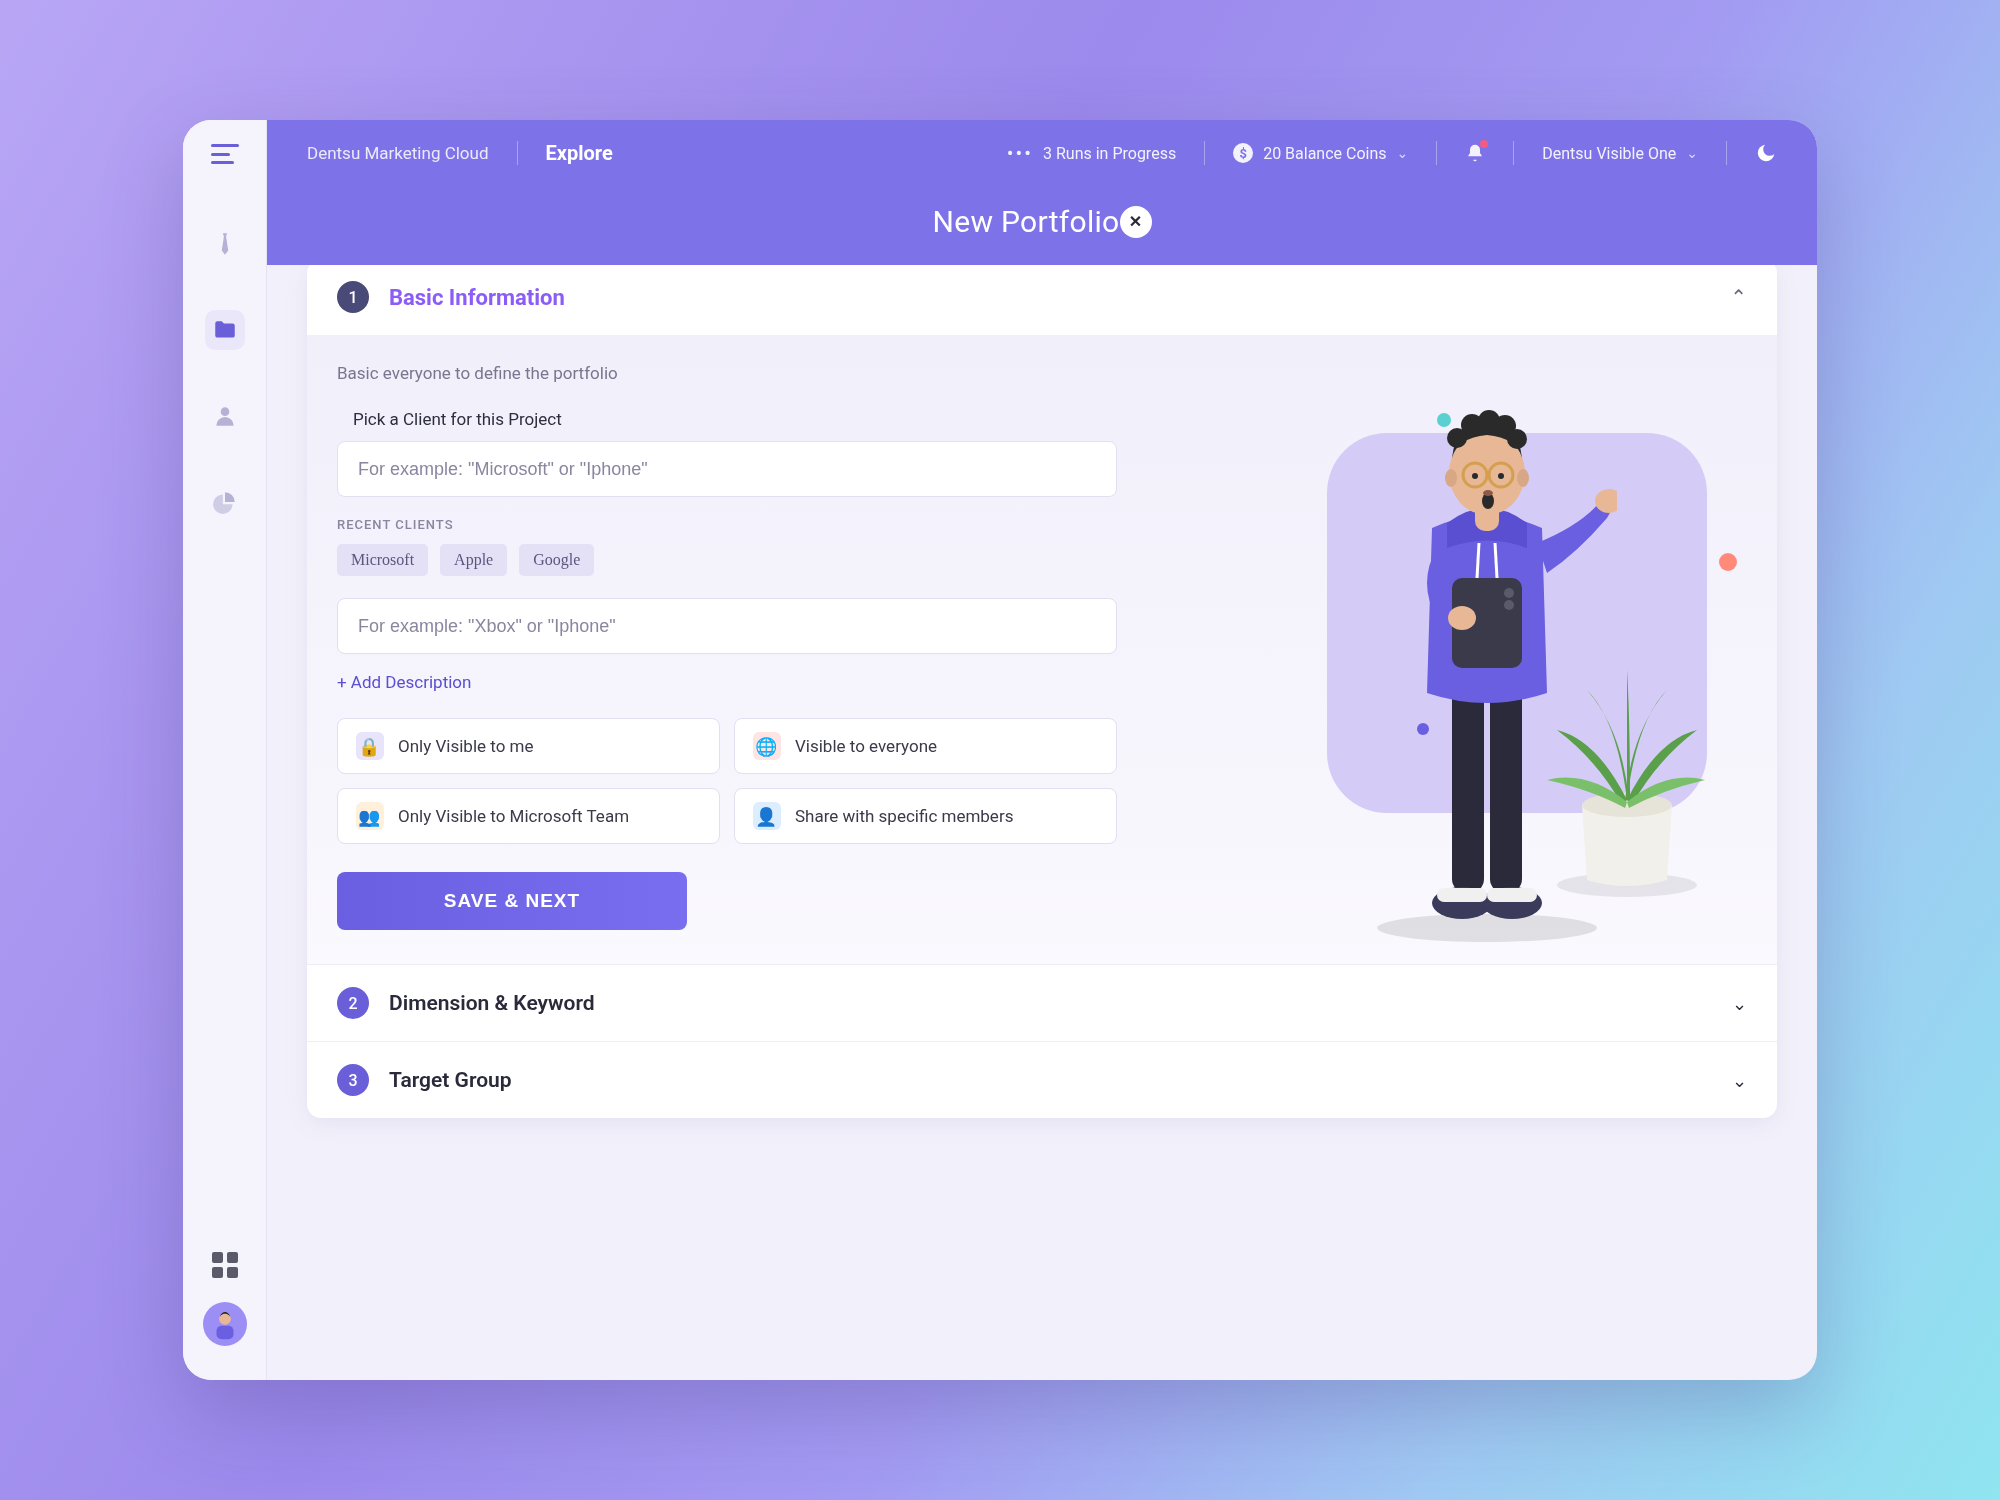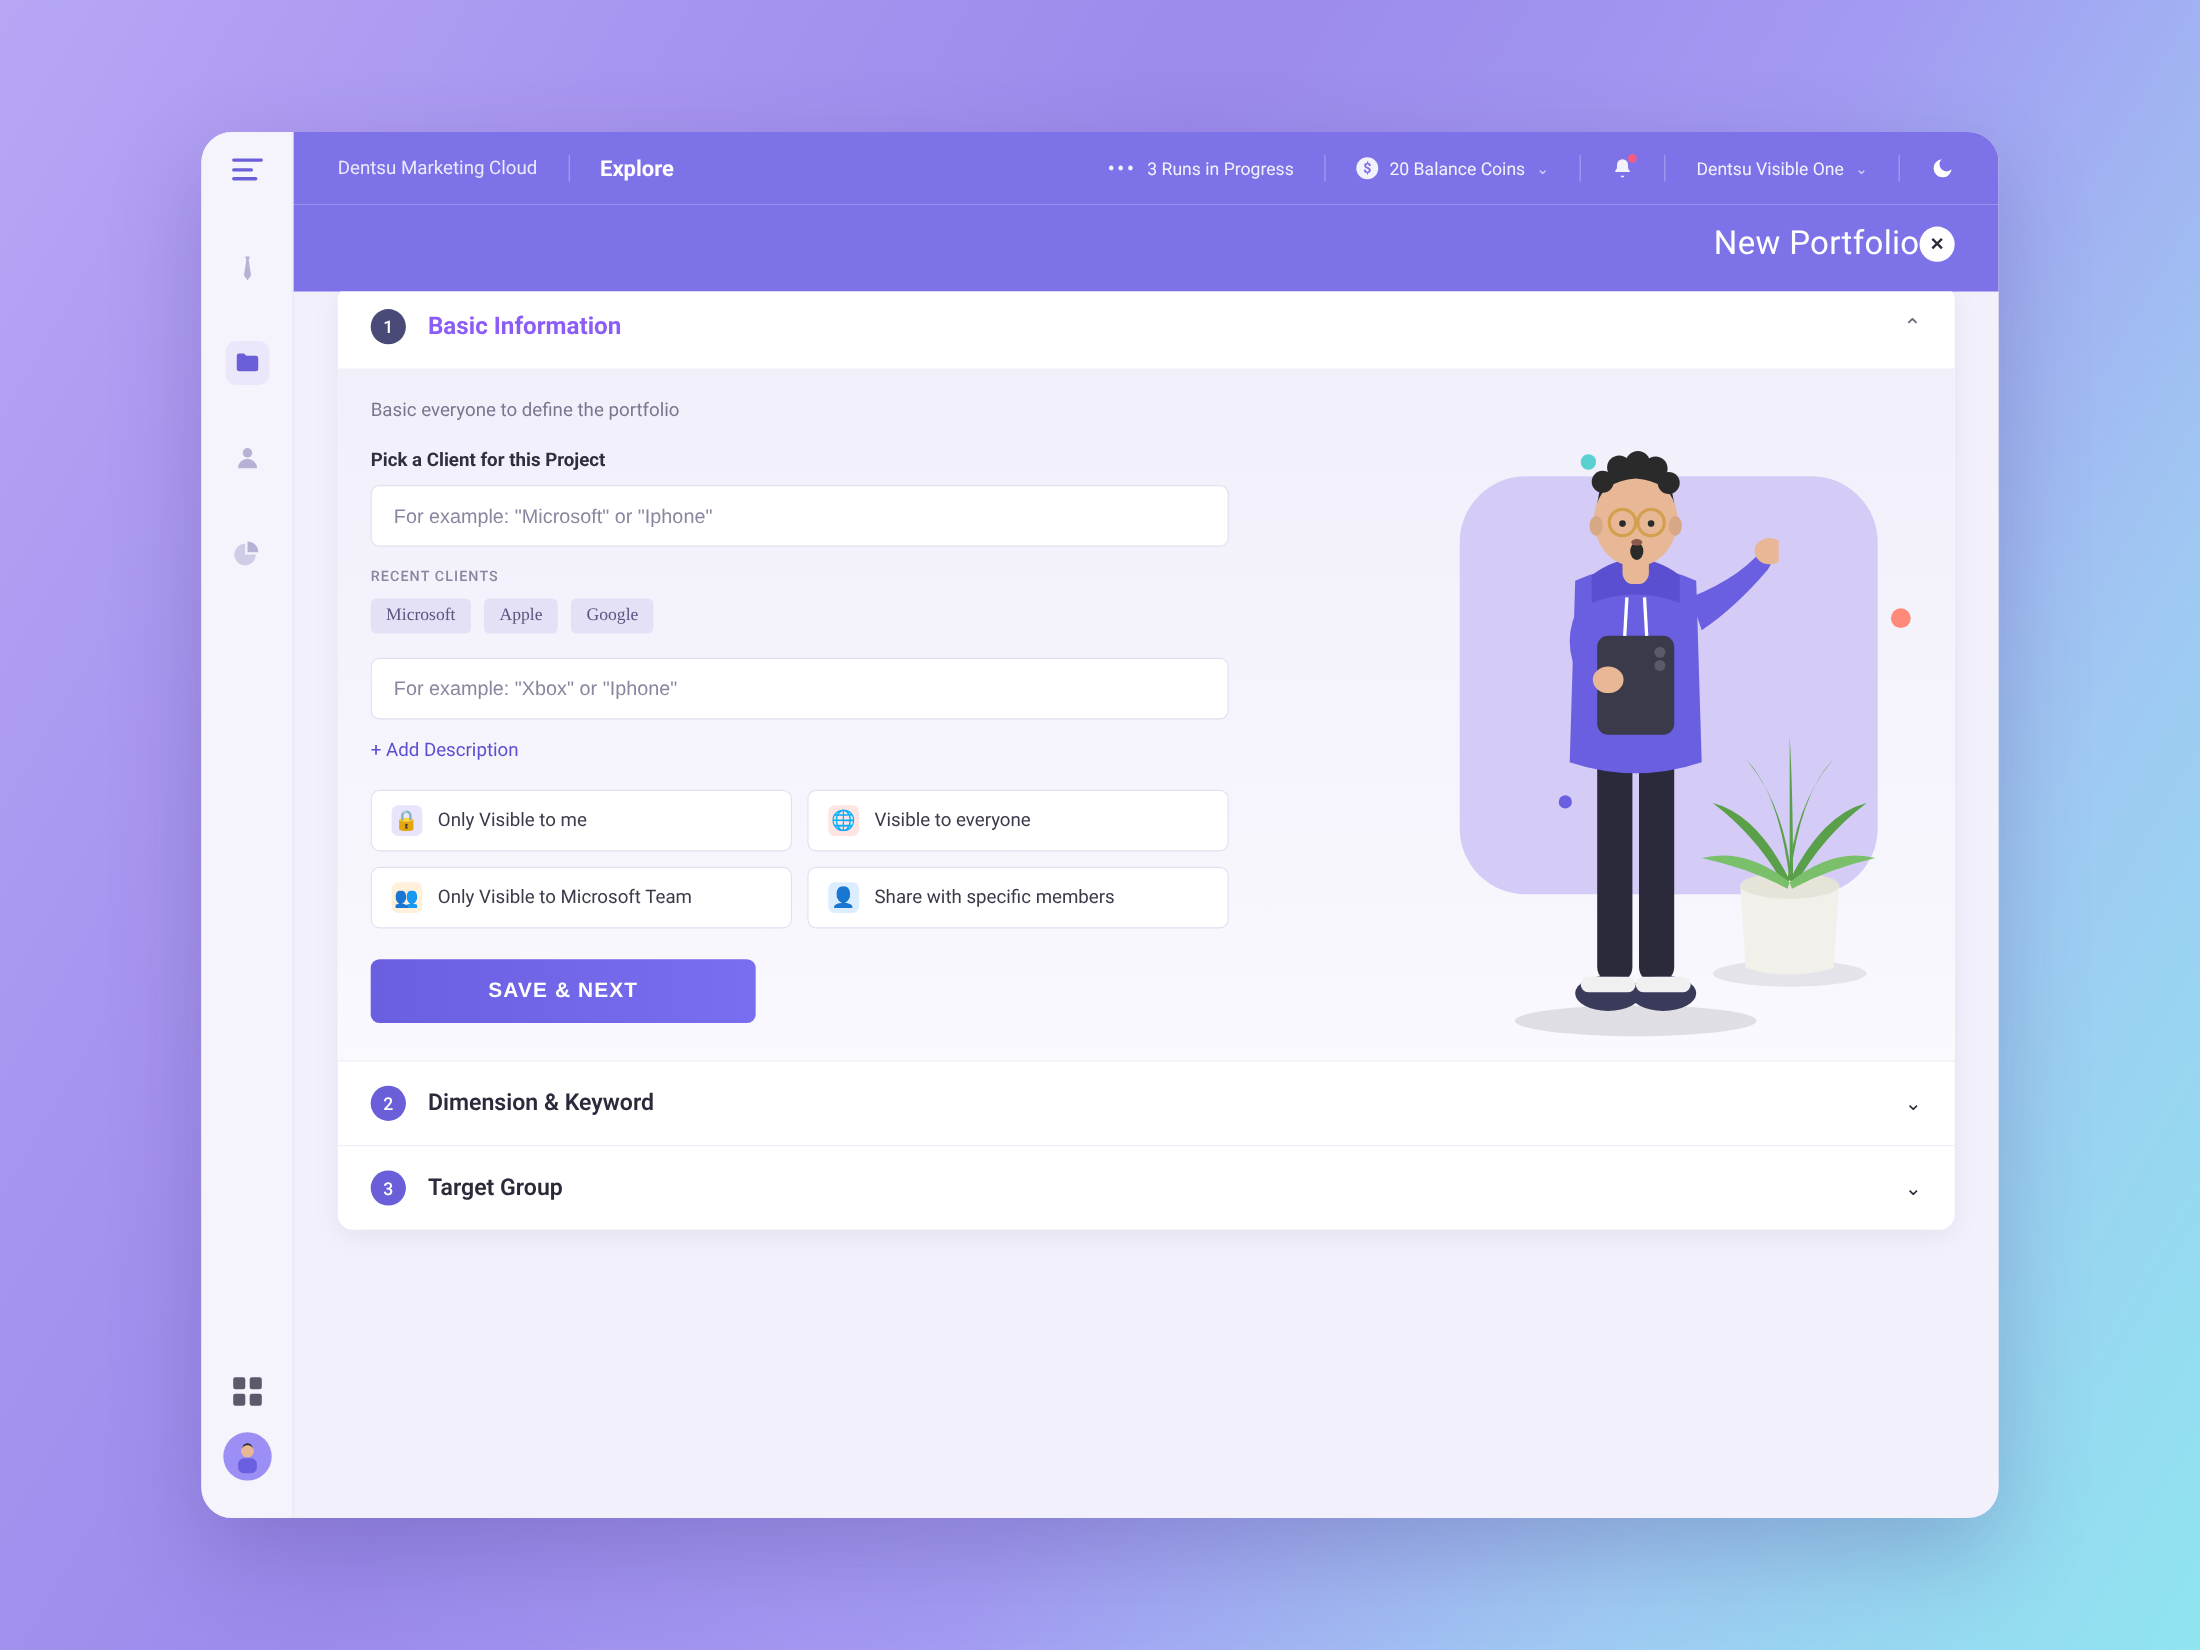--- a/index.html
+++ b/index.html
@@ -65,21 +65,21 @@
   .topbar-item { display:flex; align-items:center; gap:10px; opacity:0.9; font-size:16px; }
   .dots { letter-spacing:2px; font-size:20px; }
   .coin-badge { width:20px; height:20px; border-radius:50%; background:#fff; color:#7d72e8; display:flex; align-items:center; justify-content:center; font-size:13px; font-weight:700; }
   .chev { font-size:14px; opacity:0.8; }
   .bell { position:relative; }
   .bell-dot { position:absolute; top:-3px; right:-3px; width:8px; height:8px; background:#ff5a7a; border-radius:50%; }
   .moon { width:22px; height:22px; }
 
   .title-row {
     background:#7d72e8; color:#fff; padding:18px 40px 26px;
-    display:flex; align-items:center; justify-content:flex-end;
+    display:flex; align-items:center; justify-content:center;
   }
   .title-row h1 { font-size:30px; font-weight:400; letter-spacing:0.3px; }
   .close-btn { width:32px; height:32px; border-radius:50%; background:#fff; color:#2a2a3a; display:flex; align-items:center; justify-content:center; font-size:16px; font-weight:700; cursor:pointer; }
 
   .content { flex:1; padding:0 40px 20px; overflow:hidden; }
   .card {
     background:#fff; border-radius:14px; box-shadow:0 6px 24px rgba(60,50,120,0.08);
     margin-top:-6px;
   }
   .section-header {
@@ -90,21 +90,21 @@
   .section-header .acc-chev { color:#6a6a7a; font-size:20px; }
   .section-body {
     background: linear-gradient(180deg, #f1effa 0%, #f6f4fc 60%, #faf9fe 100%);
     padding:28px 30px 34px;
     display:flex; gap:60px;
   }
   .form-col { flex:0 0 780px; display:flex; flex-direction:column; }
   .illu-col { flex:1; position:relative; }
 
   .subtext { color:#7a7690; font-size:17px; margin-bottom:20px; }
-  .field-label { font-size:17px; font-weight:700; color:#2e2e3e; margin-bottom:12px; margin-top:6px; }
+  .field-label { font-size:17px; font-weight:400; color:#2e2e3e; margin-bottom:12px; margin-top:6px;margin-left:16px; }
   .text-input {
     width:100%; height:56px; border:1px solid #e2dff0; border-radius:8px; background:#fff;
     padding:0 20px; font-size:18px; color:#2a2a3a;
   }
   .text-input::placeholder { color:#8a86a0; }
   .micro-label { font-size:13px; letter-spacing:1px; color:#8a86a0; margin:20px 0 12px; font-weight:500; }
   .chips { display:flex; gap:12px; margin-bottom:22px; }
   .chip { background:#e4e0f5; color:#5a5680; padding:7px 14px; border-radius:5px; font-size:16px;font-family:Liberation Serif, serif; }
   .add-link { color:#5a4fd0; font-size:17px; margin:18px 0 22px; display:inline-block; }
   .privacy-grid {

